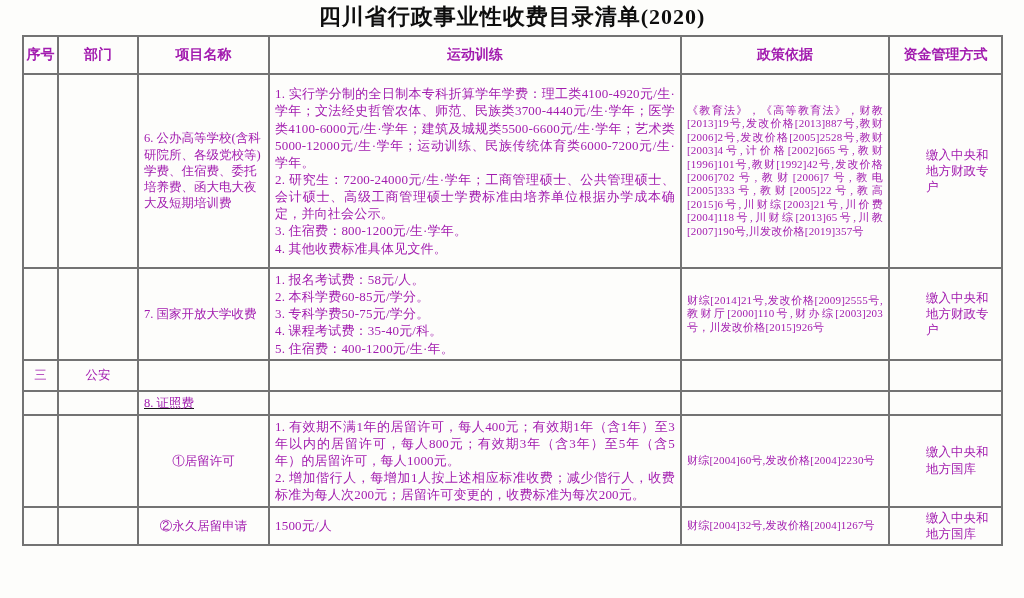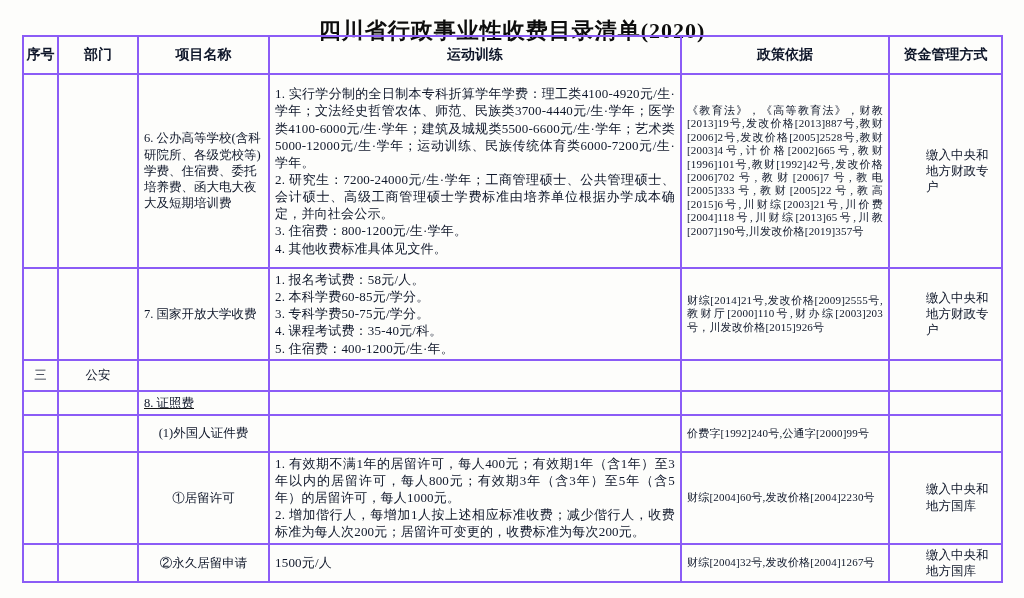--- a/index.html
+++ b/index.html
@@ -2,32 +2,32 @@
 <html><head>
 <meta charset="utf-8">
 <style>
   html,body { margin:0; padding:0; background:#ffffff; }
   .page {
     position:relative; width:1024px; height:598px;
     background:#fdfdfb; color:#141414; overflow:hidden;
     font-family:"Liberation Serif","DejaVu Serif",serif;
   }
   .title {
-    position:absolute; top:16px; left:0; width:100%;
+    position:absolute; top:2px; left:0; width:100%;
     text-align:center; font-size:22px; font-weight:bold;
     letter-spacing:1px; color:#0d0d0d;
   }
   table.fee-table {
     position:absolute; left:22px; top:35px; width:979px;
     border-collapse:collapse; table-layout:fixed;
   }
   .fee-table th, .fee-table td {
-    border:2px solid #8b5cf6; overflow:hidden;
+    border:2px solid #737373; overflow:hidden;
     padding:2px 5px; vertical-align:middle;
-    font-size:12.5px; line-height:1.3; color:#0f172a;
+    font-size:12.5px; line-height:1.3; color:#a21caf;
   }
   .fee-table th {
     font-size:14px; font-weight:bold; text-align:center; padding:2px;
   }
   col.c-seq  { width:35px; }
   col.c-dept { width:80px; }
   col.c-name { width:131px; }
   col.c-fee  { width:412px; }
   col.c-pol  { width:208px; }
   col.c-fund { width:113px; }
@@ -109,28 +109,20 @@
 
       <tr class="r4">
         <td class="center"></td>
         <td class="center"></td>
         <td>8. 证照费</td>
         <td class="fee-cell"></td>
         <td class="policy-cell"></td>
         <td class="fund-cell"></td>
       </tr>
 
-      <tr class="r5">
-        <td class="center"></td>
-        <td class="center"></td>
-        <td class="center">(1)外国人证件费</td>
-        <td class="fee-cell"></td>
-        <td class="just policy-cell">价费字[1992]240号,公通字[2000]99号</td>
-        <td class="fund-cell"></td>
-      </tr>
 
       <tr class="r6">
         <td class="center"></td>
         <td class="center"></td>
         <td class="center">①居留许可</td>
         <td class="pre just fee-cell">1. 有效期不满1年的居留许可，每人400元；有效期1年（含1年）至3年以内的居留许可，每人800元；有效期3年（含3年）至5年（含5年）的居留许可，每人1000元。
 2. 增加偕行人，每增加1人按上述相应标准收费；减少偕行人，收费标准为每人次200元；居留许可变更的，收费标准为每次200元。</td>
         <td class="just policy-cell">财综[2004]60号,发改价格[2004]2230号</td>
         <td class="fund-cell">缴入中央和地方国库</td>
       </tr>

